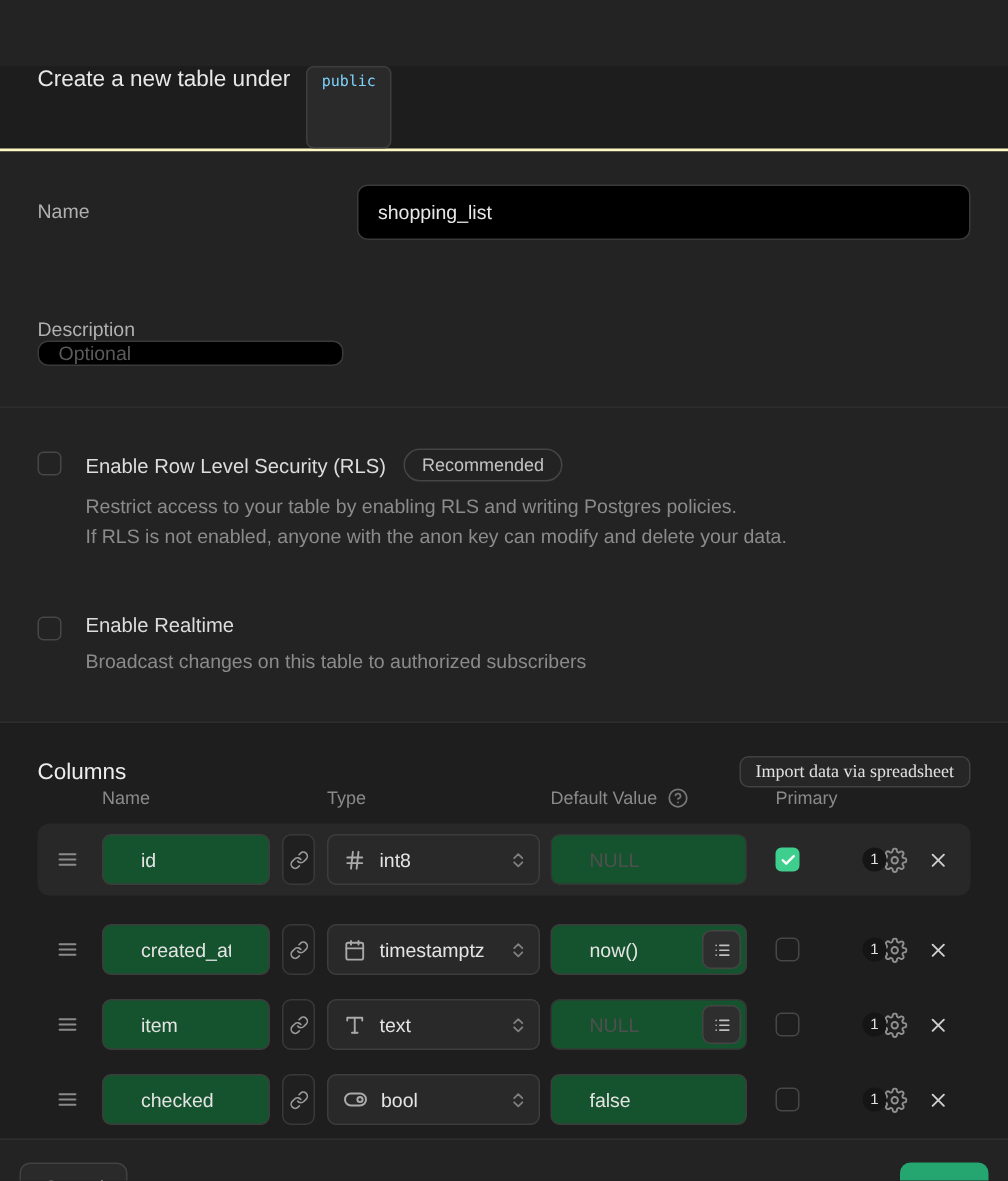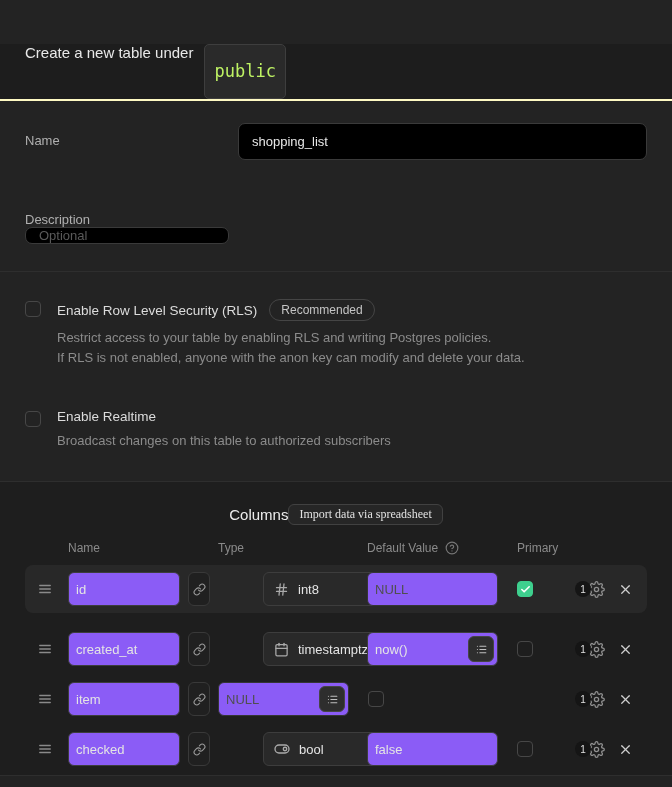--- a/index.html
+++ b/index.html
@@ -17,23 +17,23 @@
     height:57px; flex:0 0 57px;
     background:#1d1d1d;
     border-bottom:2px solid #fef9c3;
     display:flex; gap:11px;
     padding:0 25px;
     margin-top:44px;
   }
   .panel-title { font-size:15px; color:#e8e8e8; }
   .schema-badge {
     font-family:"DejaVu Sans Mono", monospace;
-    font-size:17px; color:#bef264;
+    font-size:10px; color:#7dd3fc;
     background:#2a2a2a; border:1px solid #3e3e3e;
-    border-radius:5px; padding:16px 9px;
+    border-radius:5px; padding:4px 9px;
   }
 
   
   .section-fields {
     padding:22px 25px 27px;
     border-bottom:1px solid #2e2e2e;
     background:#232323;
   }
   .field-row { display:flex; align-items:flex-start; }
   .field-row + .field-row { margin-top:42px;flex-direction:column; }
@@ -69,21 +69,21 @@
     border:1px solid #454545; border-radius:999px;
     padding:3px 11px;
   }
   .toggle-desc { font-size:13px; color:#8b8b8b; line-height:20px; margin-top:7px; }
 
   
   .section-columns {
     background:#1e1e1e; flex:1;
     padding:22px 25px 0;
   }
-  .columns-head { display:flex; justify-content:center; align-items:center; margin-bottom:16px; }
+  .columns-head { display:flex; justify-content:space-between; align-items:center; }
   .columns-title { font-size:15px; color:#ededed; }
   .import-btn {
     height:21px; padding:0 10px; font-size:12px; color:#e2e2e2;
     background:#262626; border:1px solid #414141; border-radius:6px;
     font-family:Liberation Serif, serif; cursor:pointer;
   }
   .grid-header { display:flex; font-size:12px; color:#8a8a8a; padding-left:43px; margin-bottom:10px; align-items:center; }
   .gh-name { width:150px; }
   .gh-type { width:149px; }
   .gh-default { width:150px; display:flex; align-items:center; gap:7px; }
@@ -91,37 +91,37 @@
   .help-icon { color:#777; display:flex; }
 
   .column-row {
     display:flex; align-items:center;
     padding:7px 0 7px 13px; border-radius:8px; margin-bottom:2px;
   }
   .column-row.highlighted { background:#282828; margin-bottom:12px; }
   .drag-handle { width:14px; margin-right:16px; color:#8a8a8a; display:flex; cursor:grab; }
   .cell-name { width:150px; display:flex; align-items:center; gap:8px; }
   .row-input {
-    height:34px; background:#8b5cf6; border:1px solid #3d3d3d; border-radius:6px;
-    color:#e4e4e4; font-size:13px; padding:0 7px; outline:none;
+    height:34px; background:#14532d; border:1px solid #3d3d3d; border-radius:6px;
+    color:#e4e4e4; font-size:13px; padding:0 25px; outline:none;
     font-family:"Liberation Sans", sans-serif;
   }
   .name-input { width:112px; }
   .fk-btn {
     width:22px; height:34px; flex:0 0 22px;
     display:flex; align-items:center; justify-content:center;
     background:#202020; border:1px solid #393939; border-radius:6px;
     color:#9a9a9a; cursor:pointer;
   }
   .cell-type { width:149px; }
   .type-select {
     width:142px; height:34px;
     background:#292929; border:1px solid #3d3d3d; border-radius:6px;
     display:flex; align-items:center; gap:9px; padding:0 7px 0 10px;
-    font-size:13px; color:#e4e4e4; cursor:pointer;margin-left:45px;
+    font-size:13px; color:#e4e4e4; cursor:pointer;
   }
   .type-icon { color:#aaaaaa; display:flex; }
   .type-label { flex:1; white-space:nowrap; overflow:hidden; }
   .select-chevrons { color:#808080; display:flex; }
   .cell-default { width:150px; }
   .default-wrap { position:relative; width:131px; }
   .default-input { width:131px; }
   .default-input.disabled { border-color:#353535; }
   .default-input.disabled::placeholder { color:#4f4f4f; }
   .picker-btn {
@@ -384,20 +384,38 @@
     </span>
     <div class="cell-name">
       <input class="row-input name-input" type="text" value="item" style="">
       <span class="fk-btn">
         <svg width="13" height="13" viewBox="0 0 24 24" fill="none" stroke="currentColor" stroke-width="2" stroke-linecap="round" stroke-linejoin="round">
                 <path d="M10 13a5 5 0 0 0 7.54.54l3-3a5 5 0 0 0-7.07-7.07l-1.72 1.71"></path>
                 <path d="M14 11a5 5 0 0 0-7.54-.54l-3 3a5 5 0 0 0 7.07 7.07l1.71-1.71"></path>
               </svg>
       </span>
     </div>
+    <div class="cell-type">
+      <div class="type-select">
+        <span class="type-icon">
+                <svg width="15" height="15" viewBox="0 0 24 24" fill="none" stroke="currentColor" stroke-width="2" stroke-linecap="round" stroke-linejoin="round">
+                  <polyline points="4 7 4 4 20 4 20 7"></polyline>
+                  <line x1="9" y1="20" x2="15" y2="20"></line>
+                  <line x1="12" y1="4" x2="12" y2="20"></line>
+                </svg>
+              </span>
+        <span class="type-label">text</span>
+        <span class="select-chevrons">
+          <svg width="13" height="13" viewBox="0 0 24 24" fill="none" stroke="currentColor" stroke-width="2.2" stroke-linecap="round" stroke-linejoin="round">
+                  <polyline points="7 9.5 12 4.5 17 9.5"></polyline>
+                  <polyline points="7 14.5 12 19.5 17 14.5"></polyline>
+                </svg>
+        </span>
+      </div>
+    </div>
     <div class="cell-default">
       <div class="default-wrap">
         <input class="row-input default-input disabled" type="text" placeholder="NULL" disabled="" style="">
         <span class="picker-btn">
           <svg width="13" height="13" viewBox="0 0 24 24" fill="none" stroke="currentColor" stroke-width="2" stroke-linecap="round" stroke-linejoin="round">
                   <line x1="9" y1="6" x2="20" y2="6"></line>
                   <line x1="9" y1="12" x2="20" y2="12"></line>
                   <line x1="9" y1="18" x2="20" y2="18"></line>
                   <line x1="4.5" y1="6" x2="4.51" y2="6"></line>
                   <line x1="4.5" y1="12" x2="4.51" y2="12"></line>

